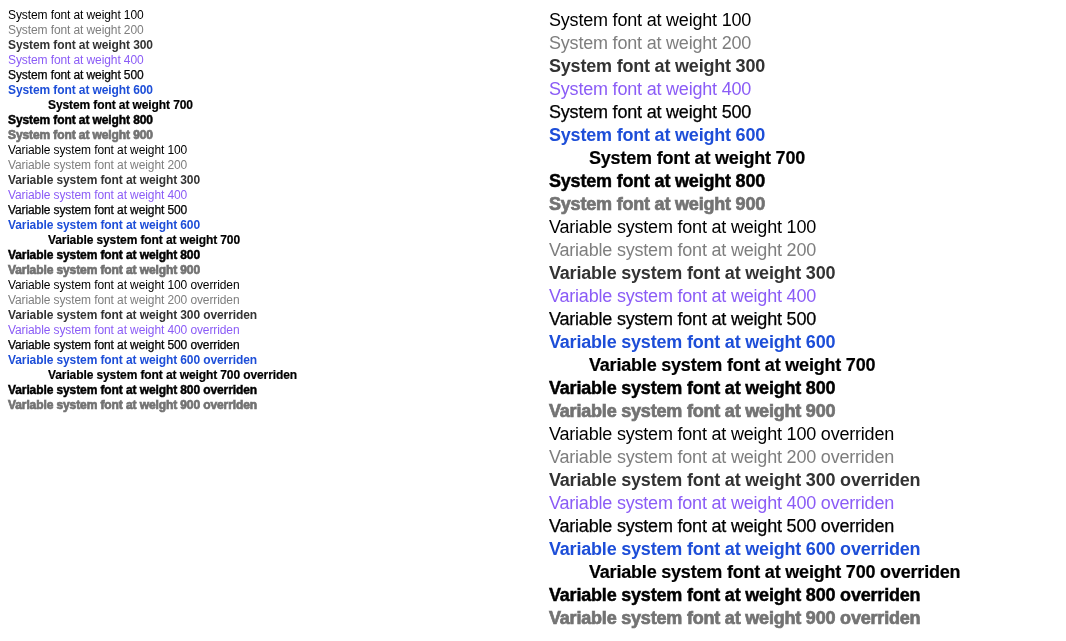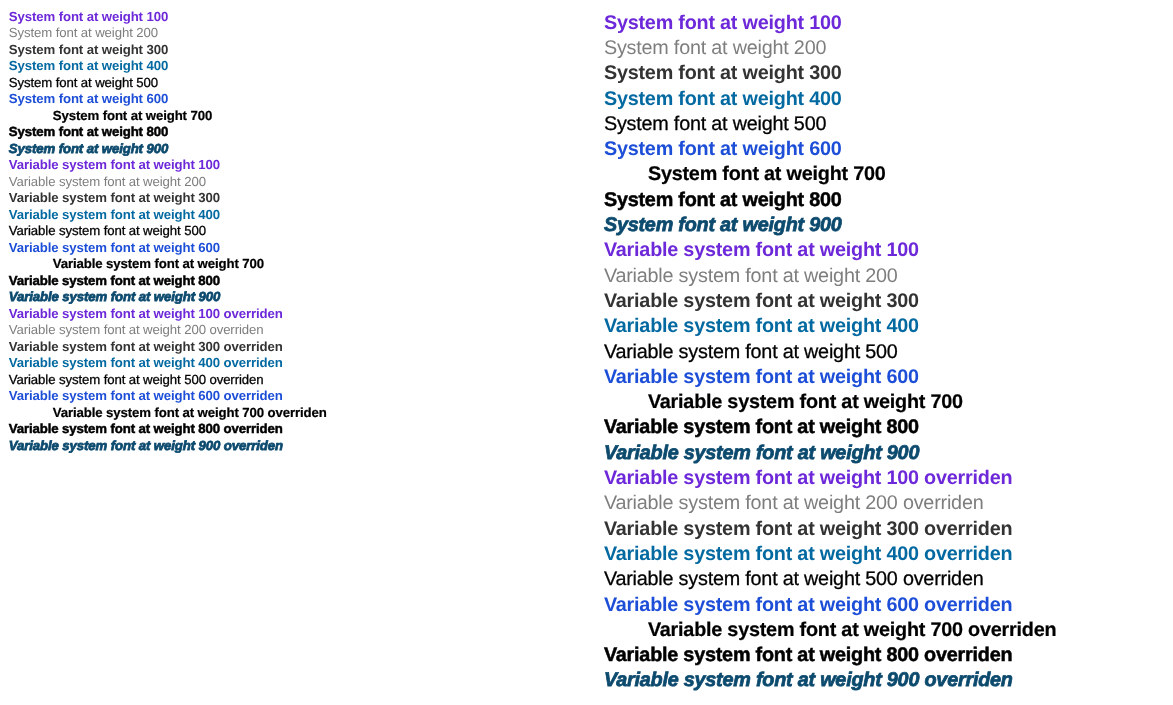--- a/index.html
+++ b/index.html
@@ -28,29 +28,29 @@
   }
   .col-large {
     left: 549px;
     top: 9px;
     font-size: 18px;
     line-height: 23px;
     letter-spacing: -0.2px;
   }
   .line { color: #000000; }
   
-  .w100 { font-weight: 700; color: #6d28d9; }
+  .w100 { font-weight: 400; color: #000000; }
   .w200 { font-weight: 200; color: #7e7e7e; }
   .w300 { font-weight: 700; color: #333333; }
-  .w400 { font-weight: 700; color: #0369a1; }
+  .w400 { font-weight: 400; color: #8b5cf6; }
   .w500 { font-weight: 500; color: #000000; -webkit-text-stroke: 0.25px currentColor; }
   .w600 { font-weight: 600; color: #1d4ed8; }
   .w700 { font-weight: 700; color: #000000; margin-left: 40px; -webkit-text-stroke: 0.2px currentColor; }
   .w800 { font-weight: 700; color: #000000; -webkit-text-stroke: 0.45px currentColor; }
-  .w900 { font-weight: 900; color: #0c4a6e; font-style: italic; -webkit-text-stroke: 0.7px currentColor; }
+  .w900 { font-weight: 900; color: #737373; -webkit-text-stroke: 0.7px currentColor; }
 </style>
 </head>
 <body>
 
 <div class="specimen-col col-small">
     <div class="line w100">System font at weight 100</div>
     <div class="line w200">System font at weight 200</div>
     <div class="line w300">System font at weight 300</div>
     <div class="line w400">System font at weight 400</div>
     <div class="line w500">System font at weight 500</div>

